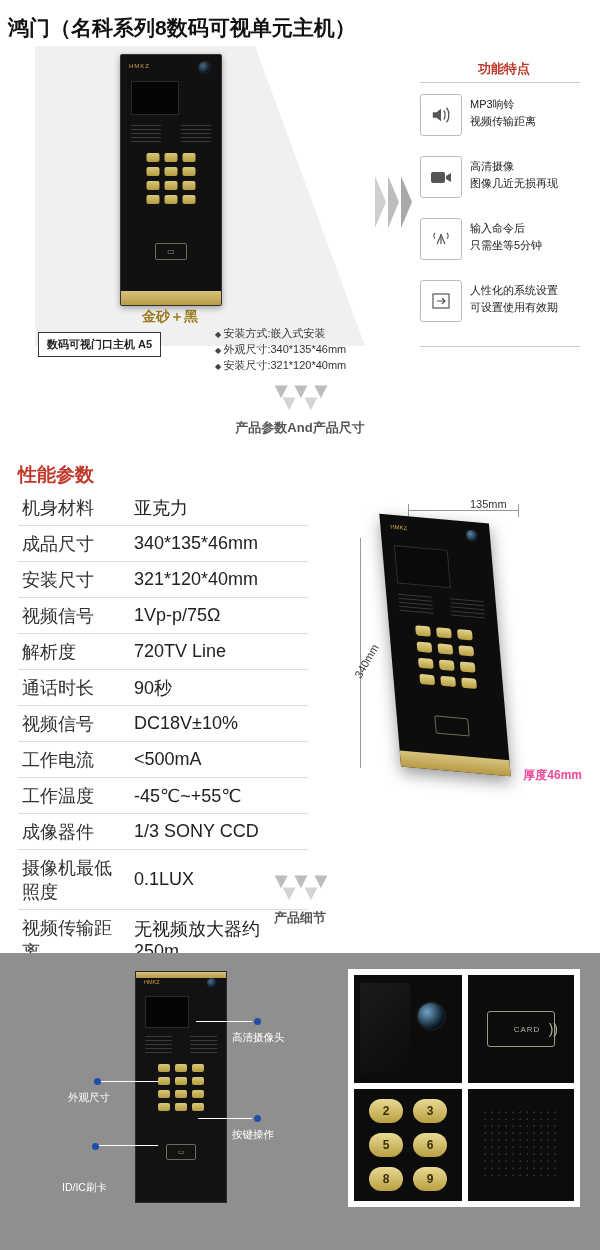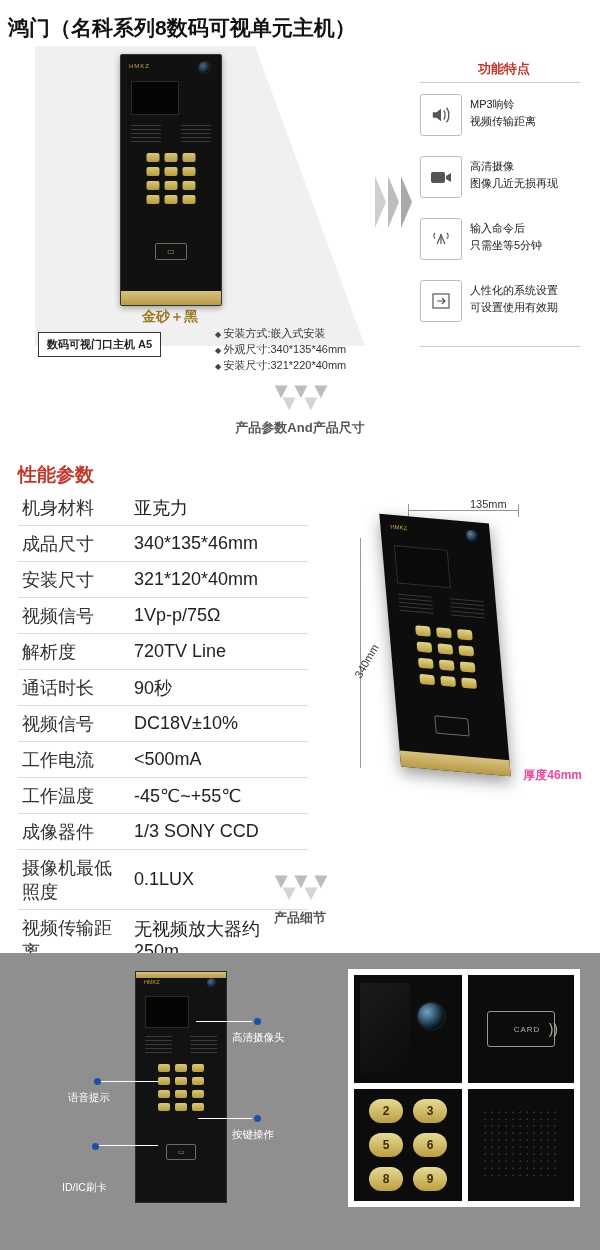--- a/index.html
+++ b/index.html
@@ -244,21 +244,21 @@
         </div>
       <div class="foot"></div>
     </div>
 
     <div class="device-cap">金砂＋黑</div>
     <div class="tagbox">数码可视门口主机 A5</div>
 
     <div class="specs-mini">
       <div>安装方式:嵌入式安装</div>
       <div>外观尺寸:340*135*46mm</div>
-      <div>安装尺寸:321*220*40mm</div>
+      <div>安装尺寸:321*120*40mm</div>
     </div>
 
     <div class="chev-big"><i></i><i></i><i></i></div>
 
     <div class="feat-title">功能特点</div>
     <div class="feat-line"></div>
     <div class="feat-line b"></div>
 
     <div class="feat" style="top:44px">
       <div class="ico">
@@ -473,21 +473,21 @@
           <span>▭</span>
         </div>
     </div>
 
     <div class="lead" style="left:196px;top:68px;width:56px;"></div>
     <div class="dot" style="left:254px;top:65px;"></div>
     <div class="cal" style="left:232px;top:78px;">高清摄像头</div>
 
     <div class="lead" style="left:100px;top:128px;width:58px;"></div>
     <div class="dot" style="left:94px;top:125px;"></div>
-    <div class="cal" style="left:68px;top:138px;">语音提示</div>
+    <div class="cal" style="left:68px;top:138px;">外观尺寸</div>
 
     <div class="lead" style="left:198px;top:165px;width:54px;"></div>
     <div class="dot" style="left:254px;top:162px;"></div>
     <div class="cal" style="left:232px;top:175px;">按键操作</div>
 
     <div class="lead" style="left:98px;top:192px;width:60px;"></div>
     <div class="dot" style="left:92px;top:190px;"></div>
     <div class="cal" style="left:62px;top:228px;">ID/IC刷卡</div>
 
     <div class="gallery">

